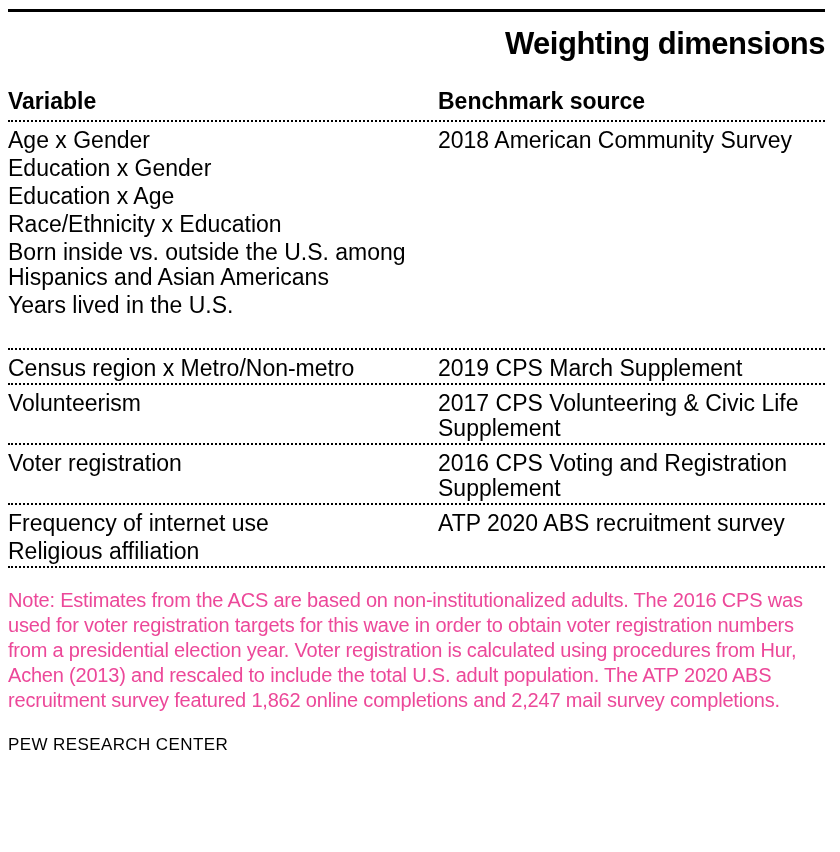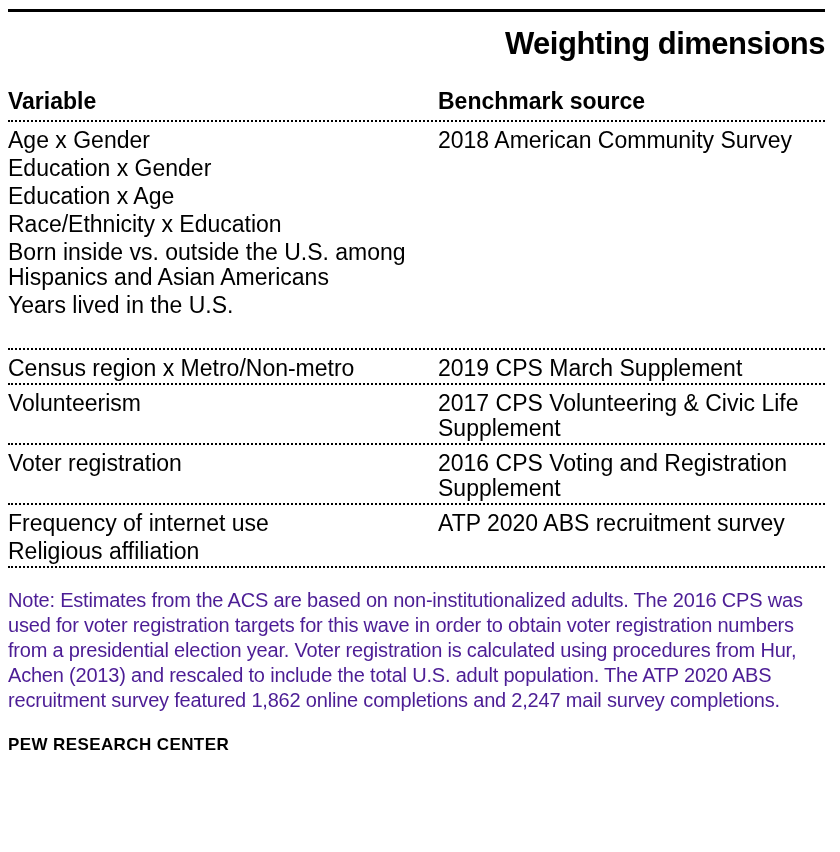--- a/index.html
+++ b/index.html
@@ -57,27 +57,27 @@
     margin: 0 0 3px 0;
     padding-right: 10px;
   }
   .var-cell p:last-child { margin-bottom: 0; }
   .src-cell { padding-right: 2px; }
   .note {
     margin: 20px 15px 0 8px;
     font-size: 20px;
     line-height: 25px;
     letter-spacing: -0.2px;
-    color: #4c1d95;
+    color: #ec4899;
   }
   .brand {
     margin: 22px 15px 0 8px;
     font-size: 17px;
     line-height: 20px;
-    font-weight: 700;
+    font-weight: 400;
     letter-spacing: 0.4px;
   }
 </style>
 </head>
 <body>
 
 <div class="rule rule-top"></div>
 
 <h1 class="page-title">Weighting dimensions</h1>
 

